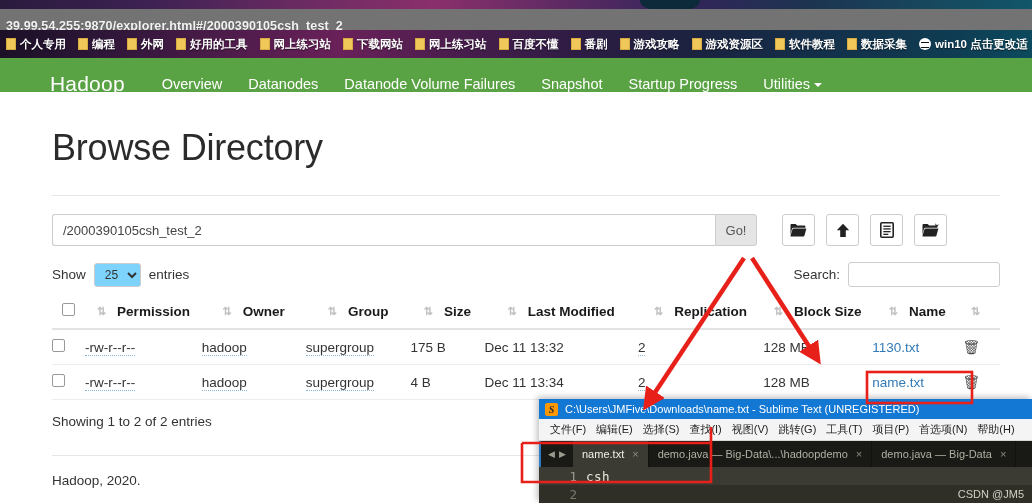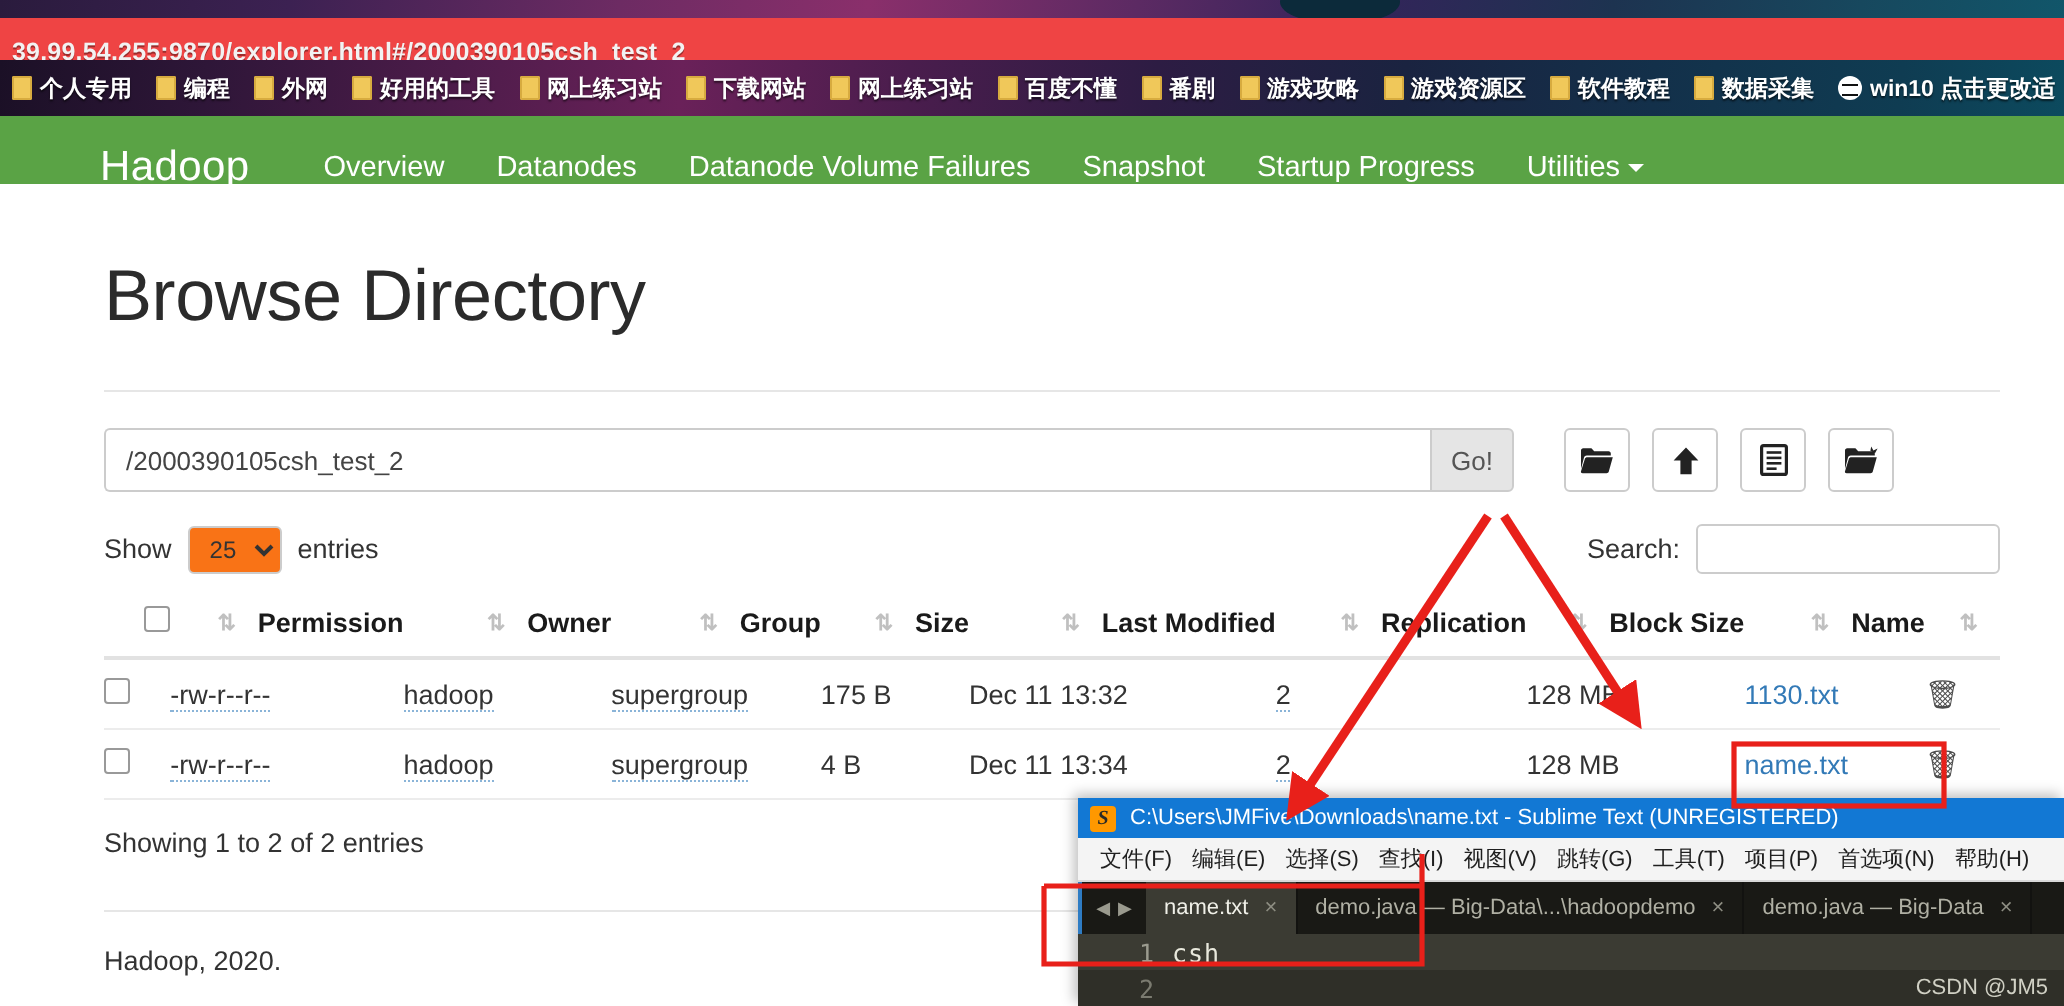--- a/index.html
+++ b/index.html
@@ -17,21 +17,21 @@
     position:absolute;left:0;top:0;width:1032px;height:14px;
     background:linear-gradient(100deg,#2a1b3d 0%,#3c2152 14%,#6d2b63 30%,#8a2f6b 42%,#5c2a63 55%,#33245a 66%,#1d3350 78%,#17485e 90%,#11566a 100%);
   }
   .chrome-desktop:after{
     content:"";position:absolute;left:640px;top:-10px;width:60px;height:22px;
     border-radius:50%;background:#0c2a3a;
   }
 
   .url-bar{
     position:absolute;left:0;top:9px;width:1032px;height:21px;
-    background:#ef4444;
+    background:#737373;
   }
   .url-text{
     position:absolute;left:6px;top:10px;
     font-size:12.5px;color:#f2f2f2;font-weight:700;letter-spacing:.1px;
     text-shadow:0 1px 0 rgba(0,0,0,.35);
     white-space:nowrap;
   }
 
   .bookmark-bar{
     position:absolute;left:0;top:30px;width:1032px;height:28px;
@@ -116,38 +116,38 @@
   }
 
   
   .controls-row{
     margin-top:16px;display:flex;align-items:center;
     justify-content:space-between;width:948px;gap:40px;
   }
   .show-entries{display:flex;align-items:center;gap:8px;font-size:13.5px;color:#333;}
   .entries-select{
     width:47px;height:24px;box-sizing:border-box;
-    border:1px solid #ccc;border-radius:3px;background:#f97316;
+    border:1px solid #ccc;border-radius:3px;background:#7dd3fc;
     font-size:12px;color:#333;padding-left:6px;
     font-family:"Liberation Sans", sans-serif;
   }
   .search-box{display:flex;align-items:center;gap:8px;font-size:13.5px;color:#333;}
   .search-input{
     width:152px;height:25px;box-sizing:border-box;
     border:1px solid #ccc;border-radius:3px;background:#fff;
     padding:0 6px;font-size:12px;outline:none;
     font-family:"Liberation Sans", sans-serif;
   }
 
   
   table.fs-table{
     margin-top:13px;width:948px;border-collapse:collapse;font-size:13.5px;
   }
   table.fs-table thead th{
-    text-align:right;font-weight:700;color:#1a1a1a;
+    text-align:center;font-weight:700;color:#1a1a1a;
     padding:3px 0 9px 0;border-bottom:2px solid #e2e2e2;
     white-space:nowrap;vertical-align:bottom;
   }
   .sorter{
     display:inline-block;color:#c0c0c0;font-size:11px;margin-right:11px;
     transform:translateY(-1px);
   }
   table.fs-table tbody td{
     padding:9px 0;border-bottom:1px solid #ececec;color:#333;
     white-space:nowrap;vertical-align:middle;

